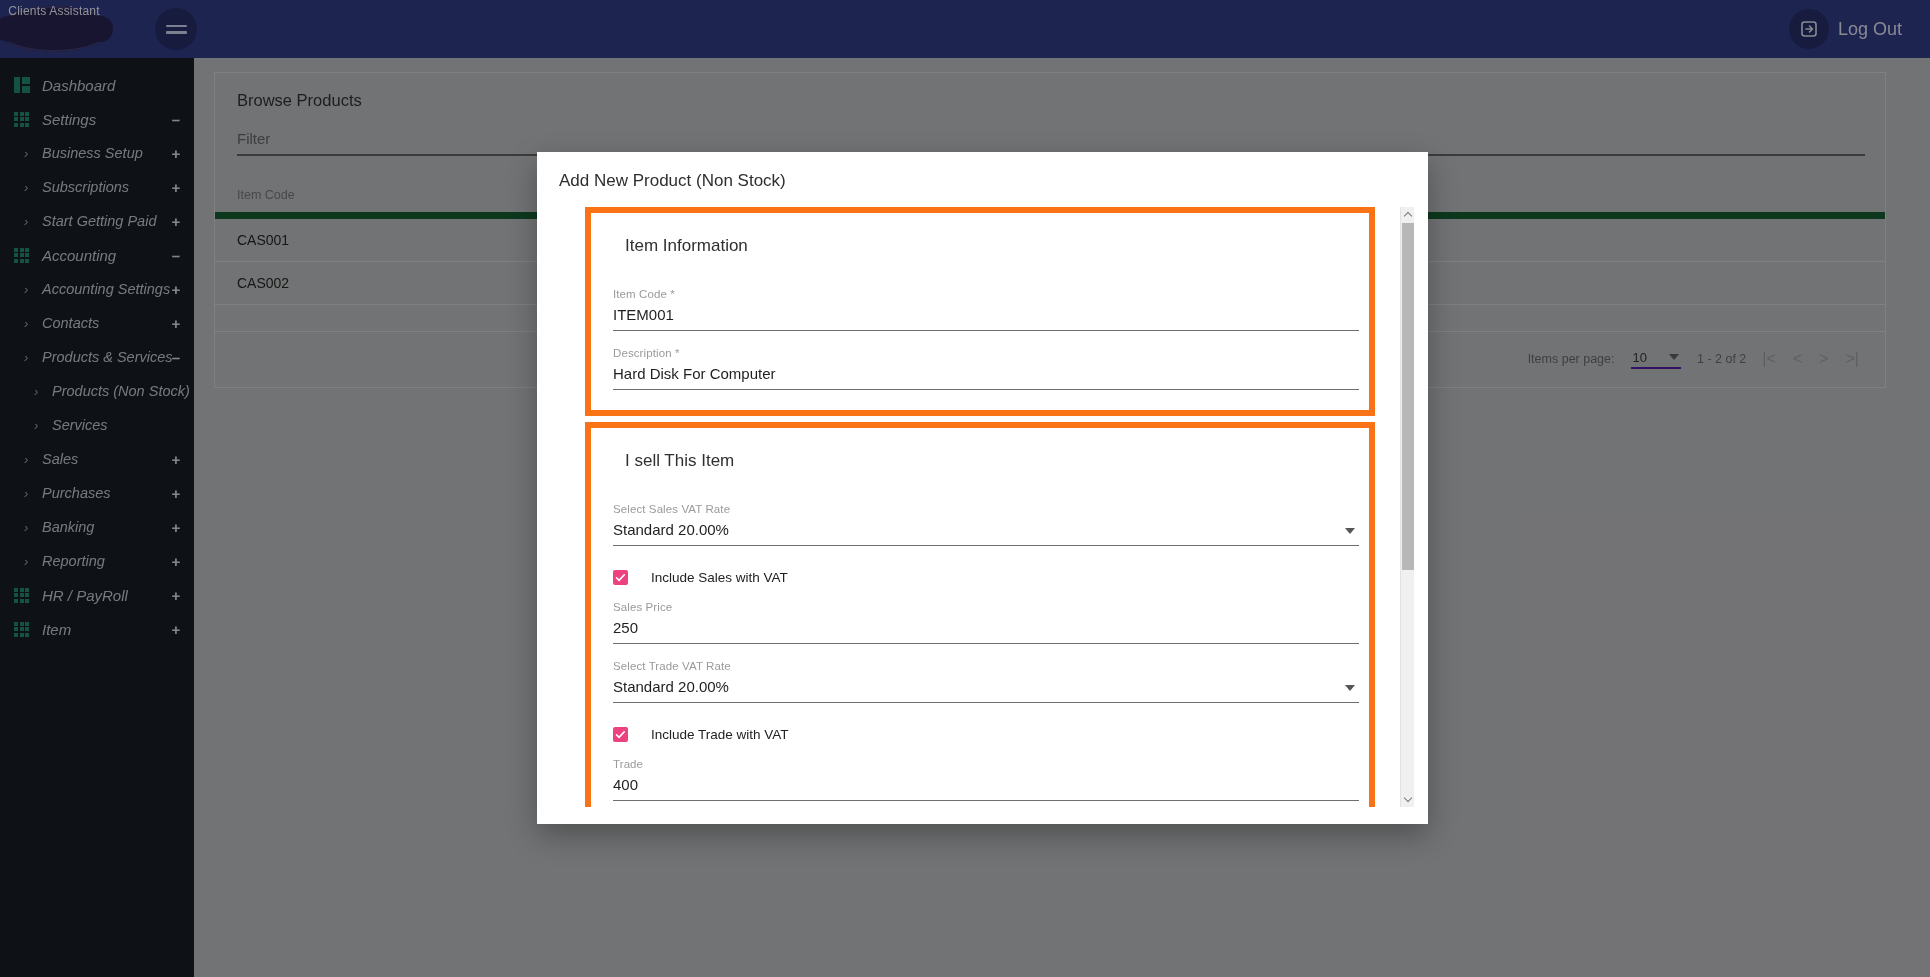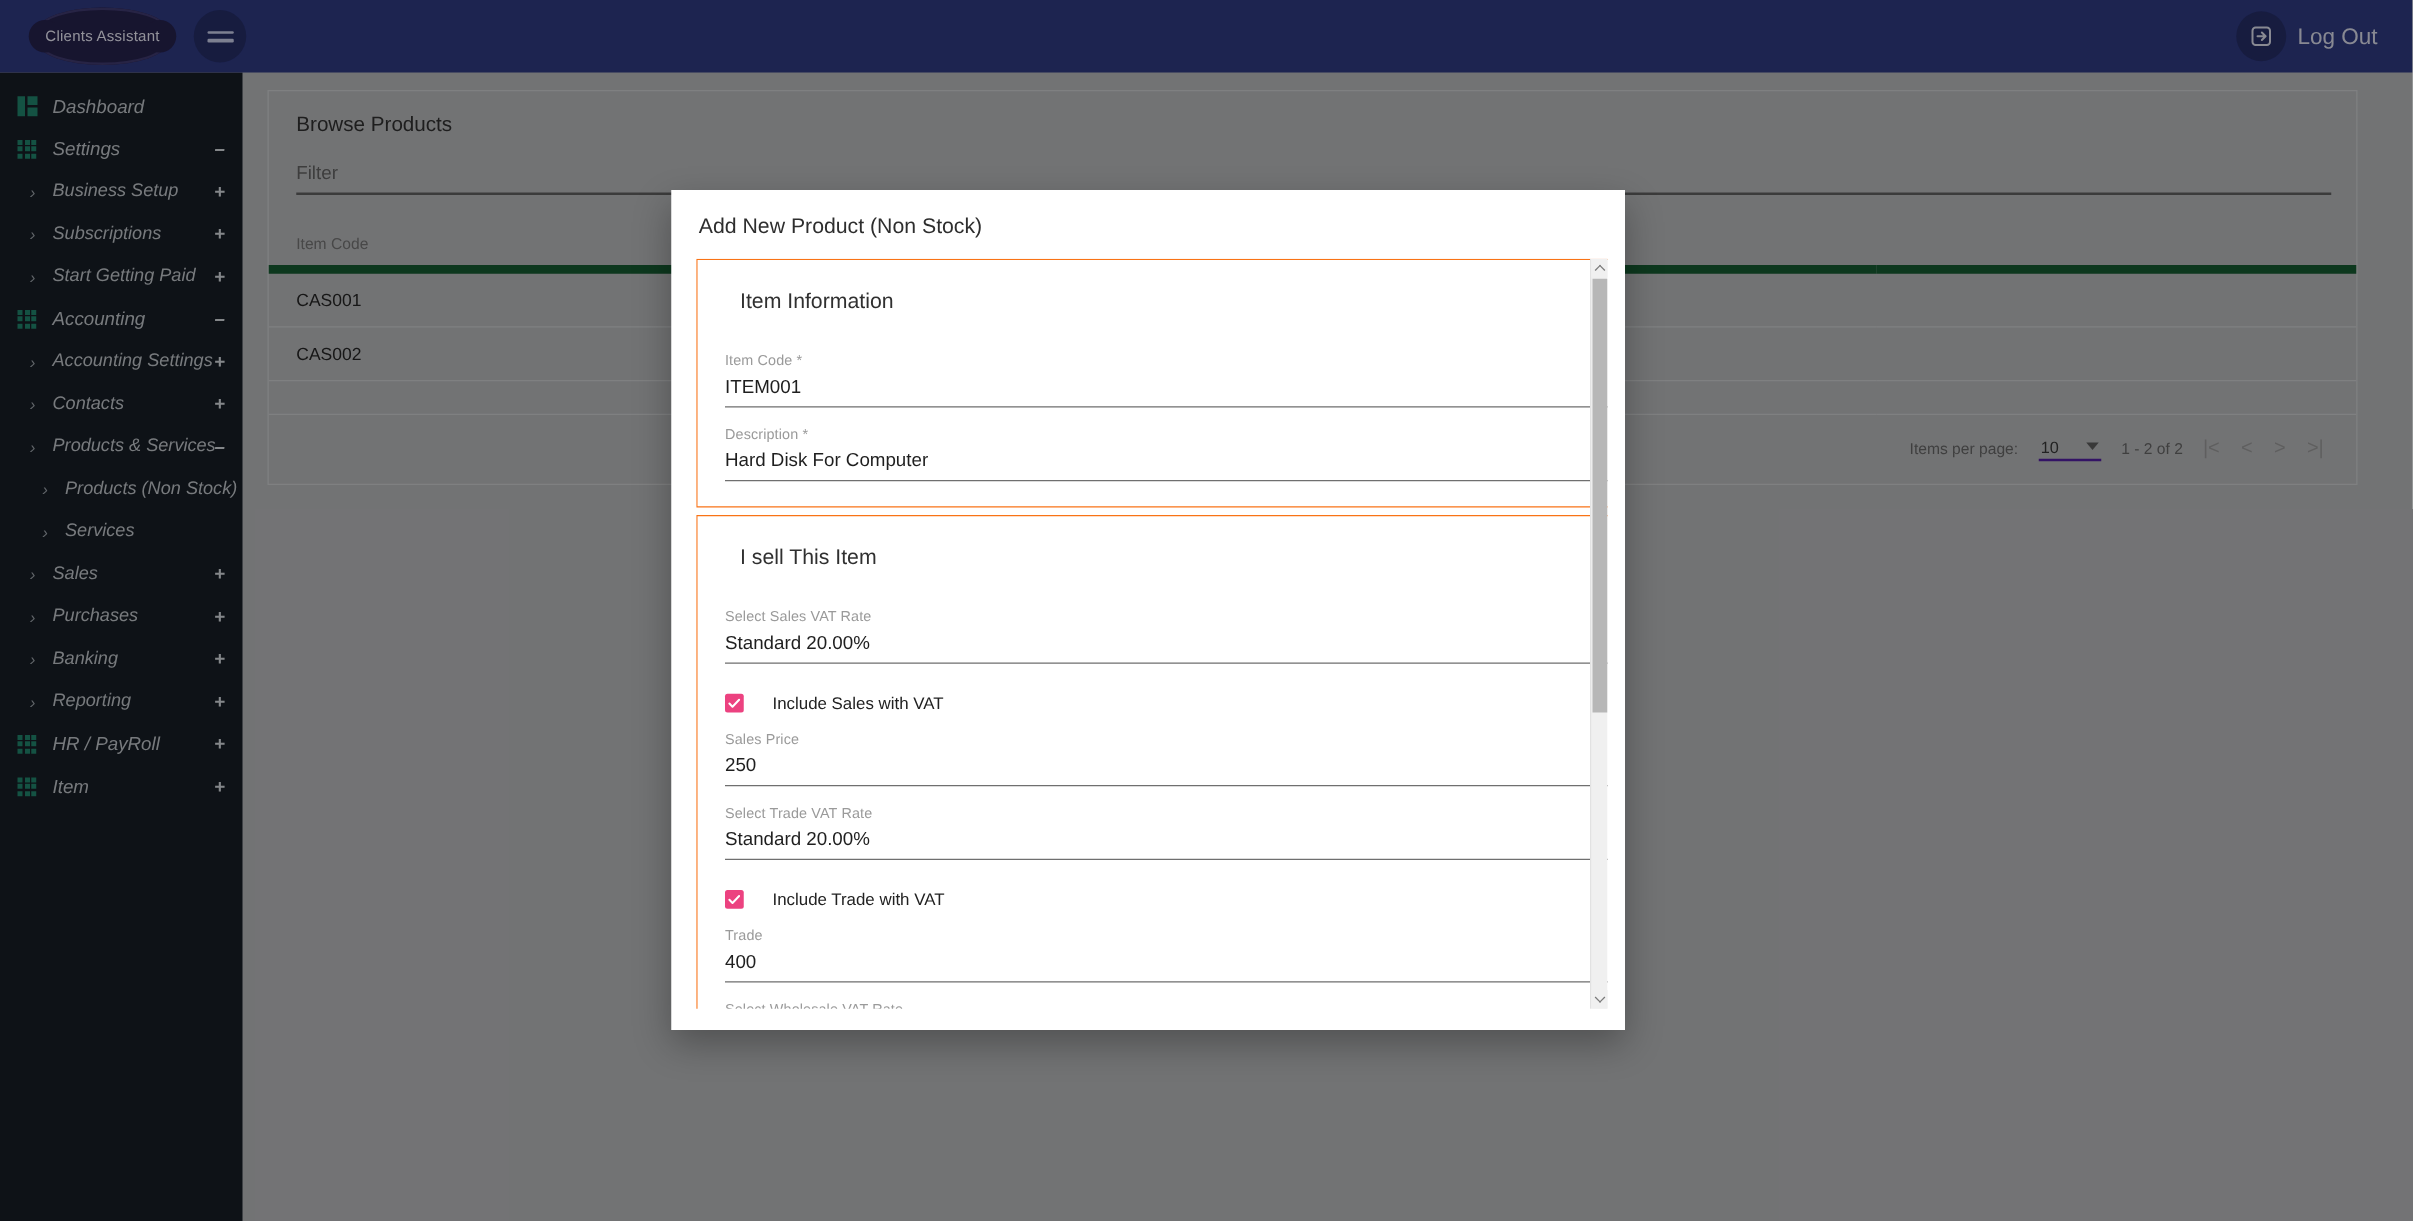--- a/index.html
+++ b/index.html
@@ -12,22 +12,22 @@
   #app { position: relative; width: 1930px; height: 977px; background: #a9aaac; }
 
   
   .topbar {
     position: absolute; left: 0; top: 0; width: 1930px; height: 58px;
     background: #2b3577;
     display: flex; align-items: center;
     z-index: 40;
   }
   .brand-wrap {
-    position: absolute; left: 30px; top: 4px; width: 104px; height: 50px;
-    display: flex; align-items: center; justify-content: center;
+    position: absolute; left: 2px; top: 4px; width: 104px; height: 50px;
+    display: flex; align-items: flex-start; justify-content: center;
   }
   .brand-blob {
     position: absolute; left: 0; top: 2px; width: 104px; height: 46px;
     background: #231f46;
     border-radius: 50% / 40%;
     box-shadow: 0 0 0 2px #3a3566 inset;
   }
   .brand-blob::before, .brand-blob::after {
     content: ""; position: absolute; width: 26px; height: 26px;
     background: #231f46; border-radius: 50%; top: 10px;
@@ -132,34 +132,34 @@
   }
   .pg-btns { display: flex; align-items: center; gap: 17px; color: #8d8d8d; font-size: 16px; }
   .pg-btns span { cursor: pointer; }
 
   
   .overlay {
     position: absolute; left: 0; top: 0; width: 1930px; height: 977px;
     background: rgba(0,0,0,0.32); z-index: 50;
   }
   .dialog {
-    position: absolute; left: 537px; top: 152px; width: 763px; height: 672px;
+    position: absolute; left: 537px; top: 152px; width: 891px; height: 672px;
     background: #fff; z-index: 60;
     box-shadow: 0 11px 28px rgba(0,0,0,0.3);
     overflow: hidden;
   }
   .dialog-title { font-size: 17px; color: #2e2e2e; padding: 19px 22px 16px 22px; }
   .dialog-body {
     position: relative; margin: 0 14px 0 20px; height: 600px;
     overflow: hidden;
   }
   .scroll-area { position: absolute; left: 0; top: 0; width: 808px; height: 600px; }
   .card {
-    border: 1px solid #f97316; background: #fff;
-    padding: 14px 22px 20px 22px; margin-bottom: 6px; width: 790px;
+    border: 6px solid #f97316; background: #fff;
+    padding: 14px 22px 20px 22px; margin-bottom: 6px; width: 790px; margin-left: 28px;
   }
   .card-head { font-size: 17px; color: #303030; padding: 9px 0 16px 12px; }
   .field { margin-top: 16px; position: relative; width: 746px; }
   .field-label { font-size: 11.5px; color: #9a9a9a; margin-bottom: 6px; letter-spacing: .1px; }
   .field-value {
     font-size: 15px; color: #1f1f1f; padding-bottom: 7px;
     border-bottom: 1px solid #6f6f6f; min-height: 22px;
   }
   .field.select .tri {
     position: absolute; right: 4px; bottom: 12px;

